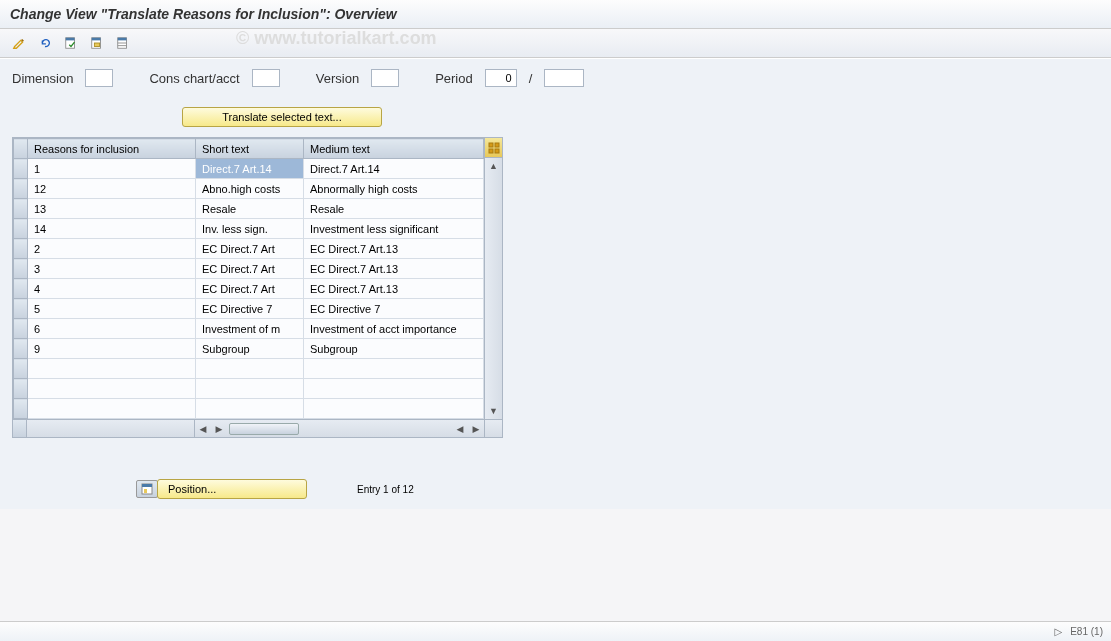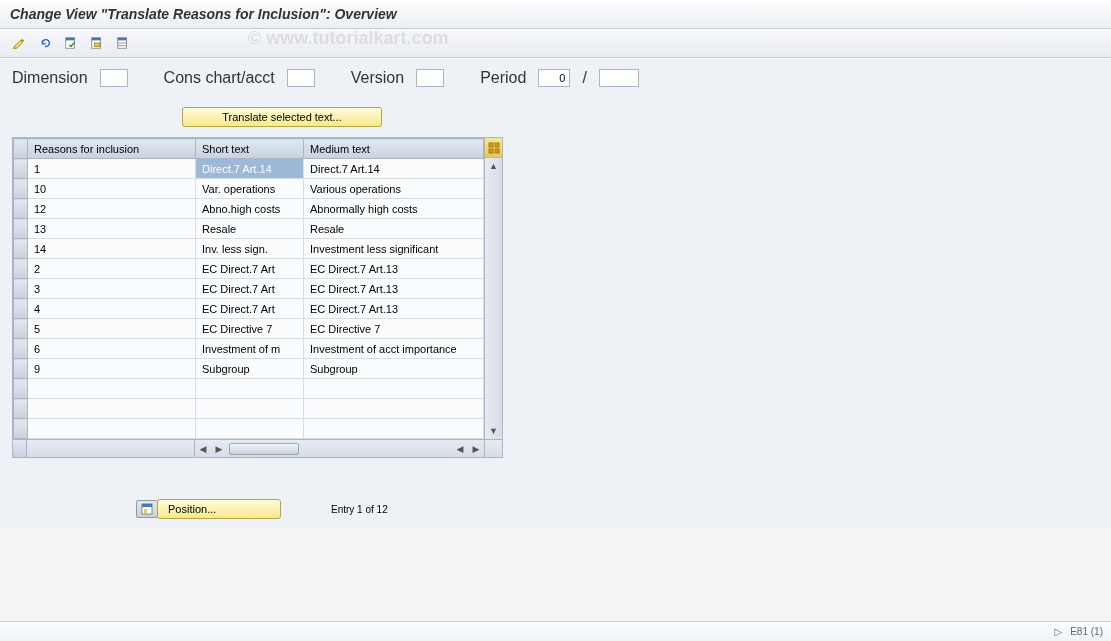--- a/index.html
+++ b/index.html
@@ -38,37 +38,37 @@
       border-radius: 2px;
       display: flex;
       align-items: center;
       justify-content: center;
       cursor: pointer;
       font-size: 12px;
     }
     .watermark {
       position: absolute;
       top: 28px;
-      left: 248px;
+      left: 236px;
       color: #ddd;
       font-size: 18px;
       font-weight: bold;
       pointer-events: none;
     }
     .params-bar {
       display: flex;
       align-items: center;
       gap: 12px;
       padding: 10px 12px;
       background: #eef2f7;
       border-top: 1px solid #fff;
     }
     .param-label {
       color: #333;
-      font-size: 16px;
+      font-size: 13px;
     }
     .param-input {
       border: 1px solid #abb6c4;
       background: #fff;
       height: 18px;
       font-size: 11px;
       padding: 0 4px;
     }
     .param-input.narrow { width: 28px; }
     .param-input.period { width: 32px; text-align: right; }
@@ -85,21 +85,21 @@
       border: 1px solid #b8a545;
       border-radius: 3px;
       padding: 3px 10px;
       font-size: 11px;
       cursor: pointer;
       display: inline-flex;
       align-items: center;
       gap: 6px;
     }
     .translate-btn { width: 200px; justify-content: center; }
-    .position-btn { width: 124px; }
+    .position-btn { width: 150px; }
     .table-wrap {
       display: inline-block;
       border: 1px solid #abb6c4;
       background: #fff;
     }
     .table-inner {
       display: flex;
     }
     .table-main { }
     .grid-table {
@@ -284,26 +284,20 @@
               <th class="hdr-short">Short text</th>
               <th class="hdr-medium">Medium text</th>
             </tr>
           </thead>
           <tbody id="table-body">
               <tr>
                 <td class="row-selector"></td>
                 <td class="cell-reason">1</td>
                 <td class="cell-short selected-cell">Direct.7 Art.14</td>
                 <td class="cell-medium">Direct.7 Art.14</td>
-              </tr>
-              <tr>
-                <td class="row-selector"></td>
-                <td class="cell-reason">10</td>
-                <td class="cell-short">Var. operations</td>
-                <td class="cell-medium">Various operations</td>
               </tr>
               <tr>
                 <td class="row-selector"></td>
                 <td class="cell-reason">12</td>
                 <td class="cell-short">Abno.high costs</td>
                 <td class="cell-medium">Abnormally high costs</td>
               </tr>
               <tr>
                 <td class="row-selector"></td>
                 <td class="cell-reason">13</td>

